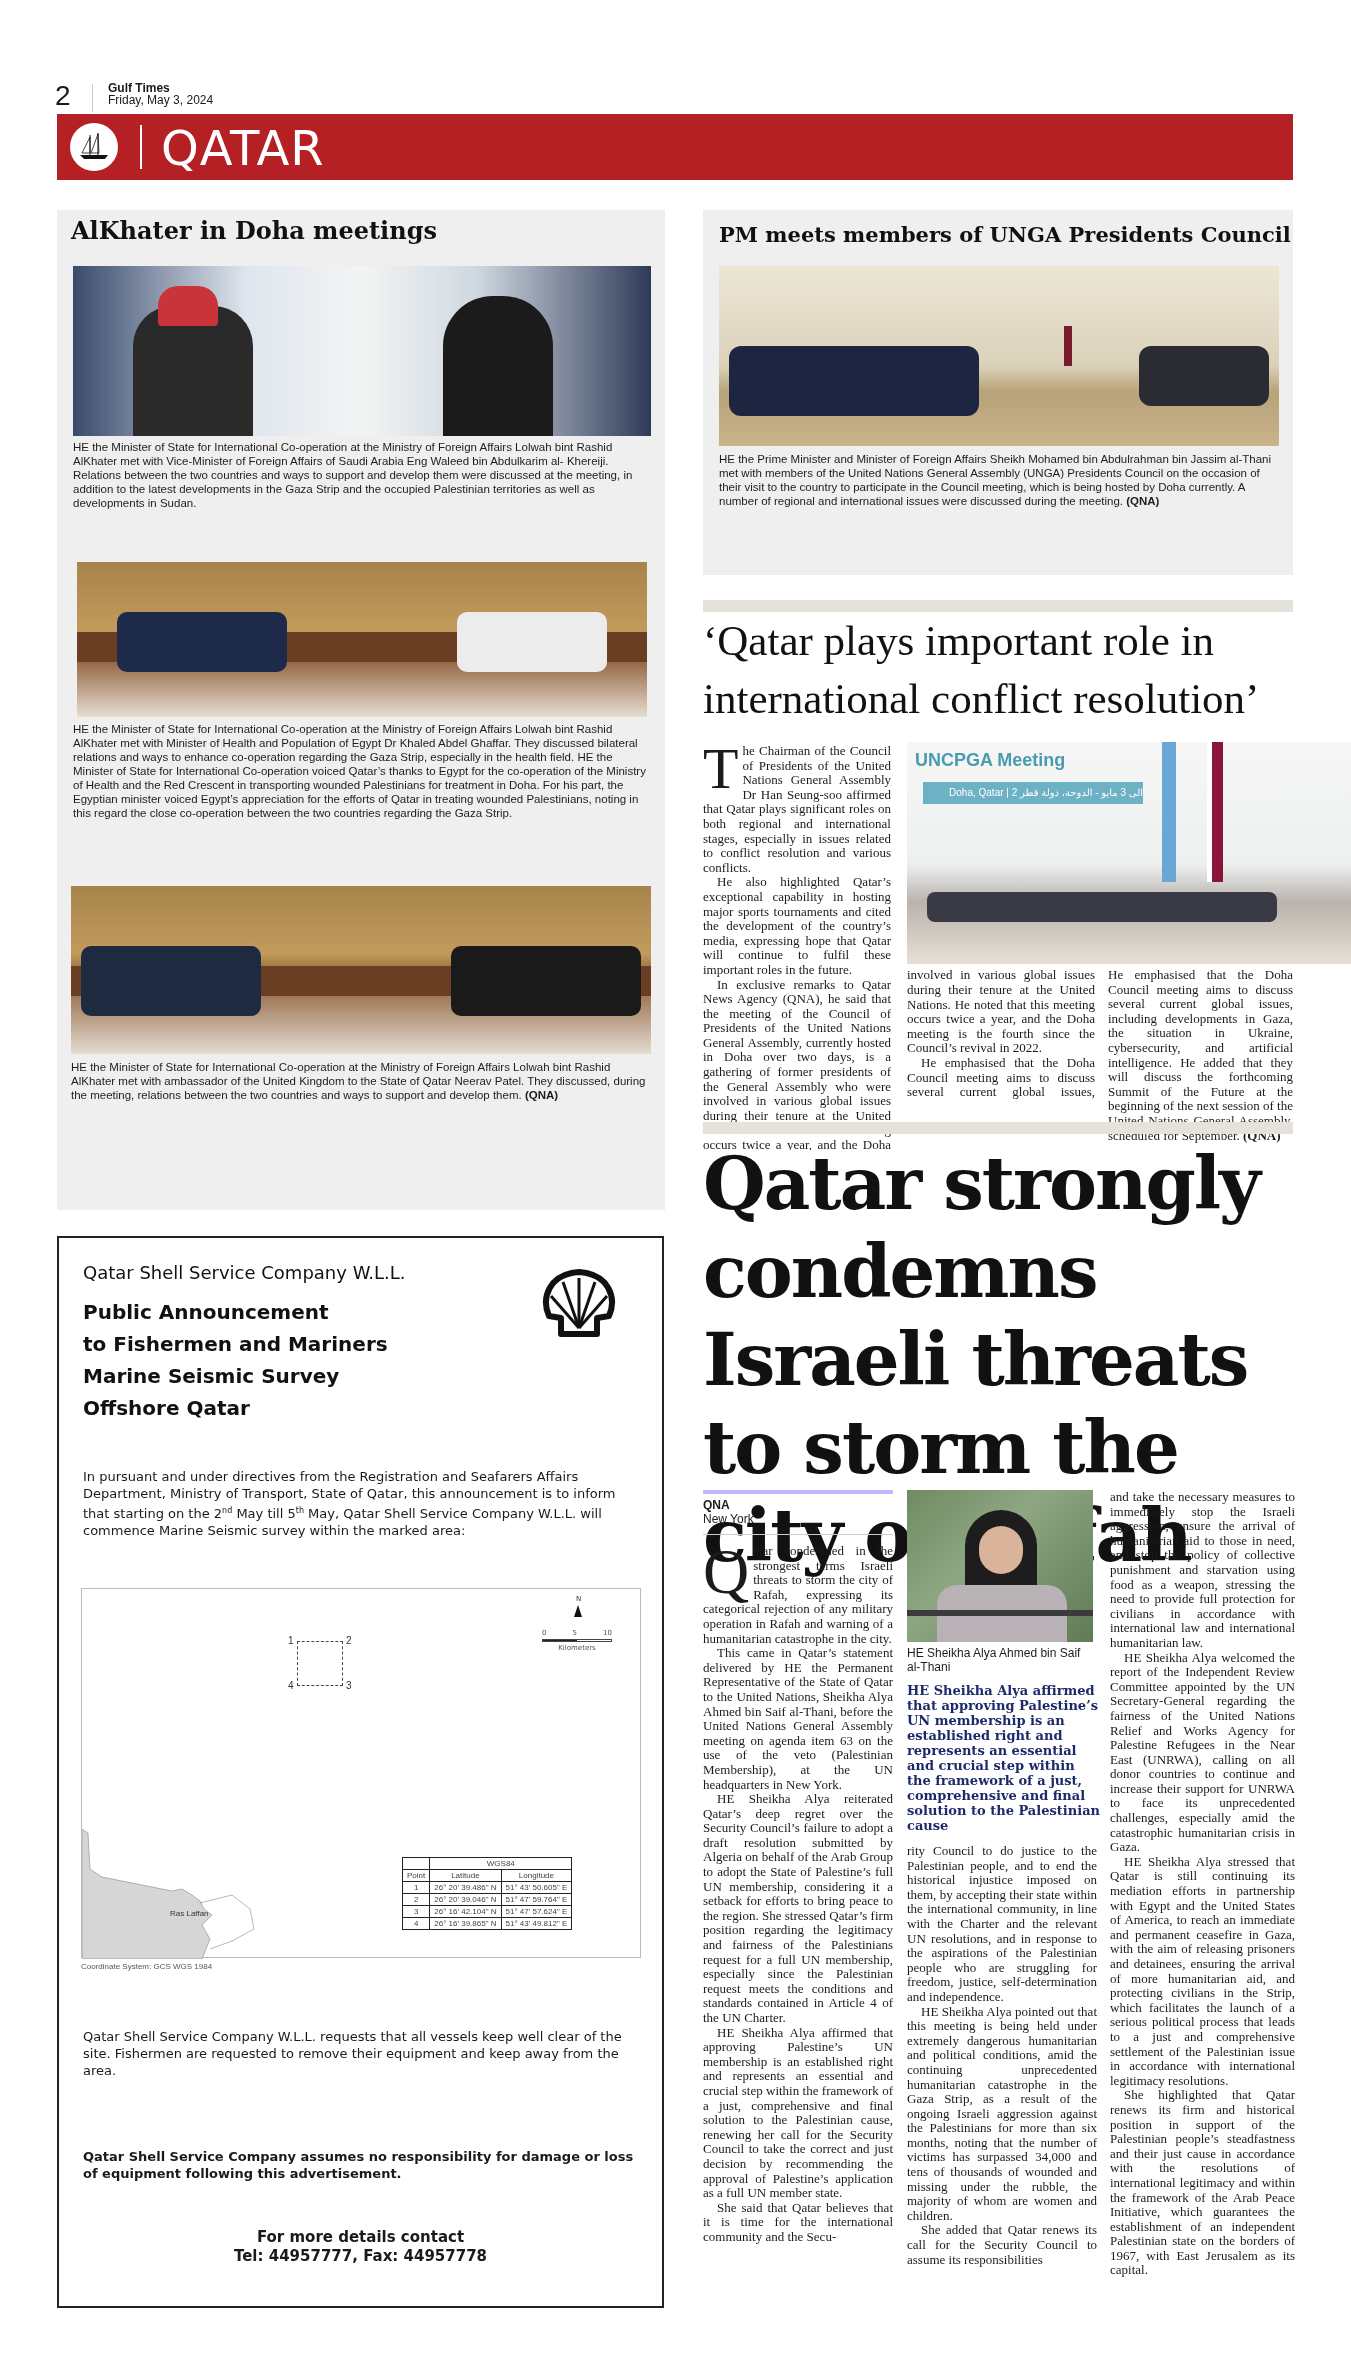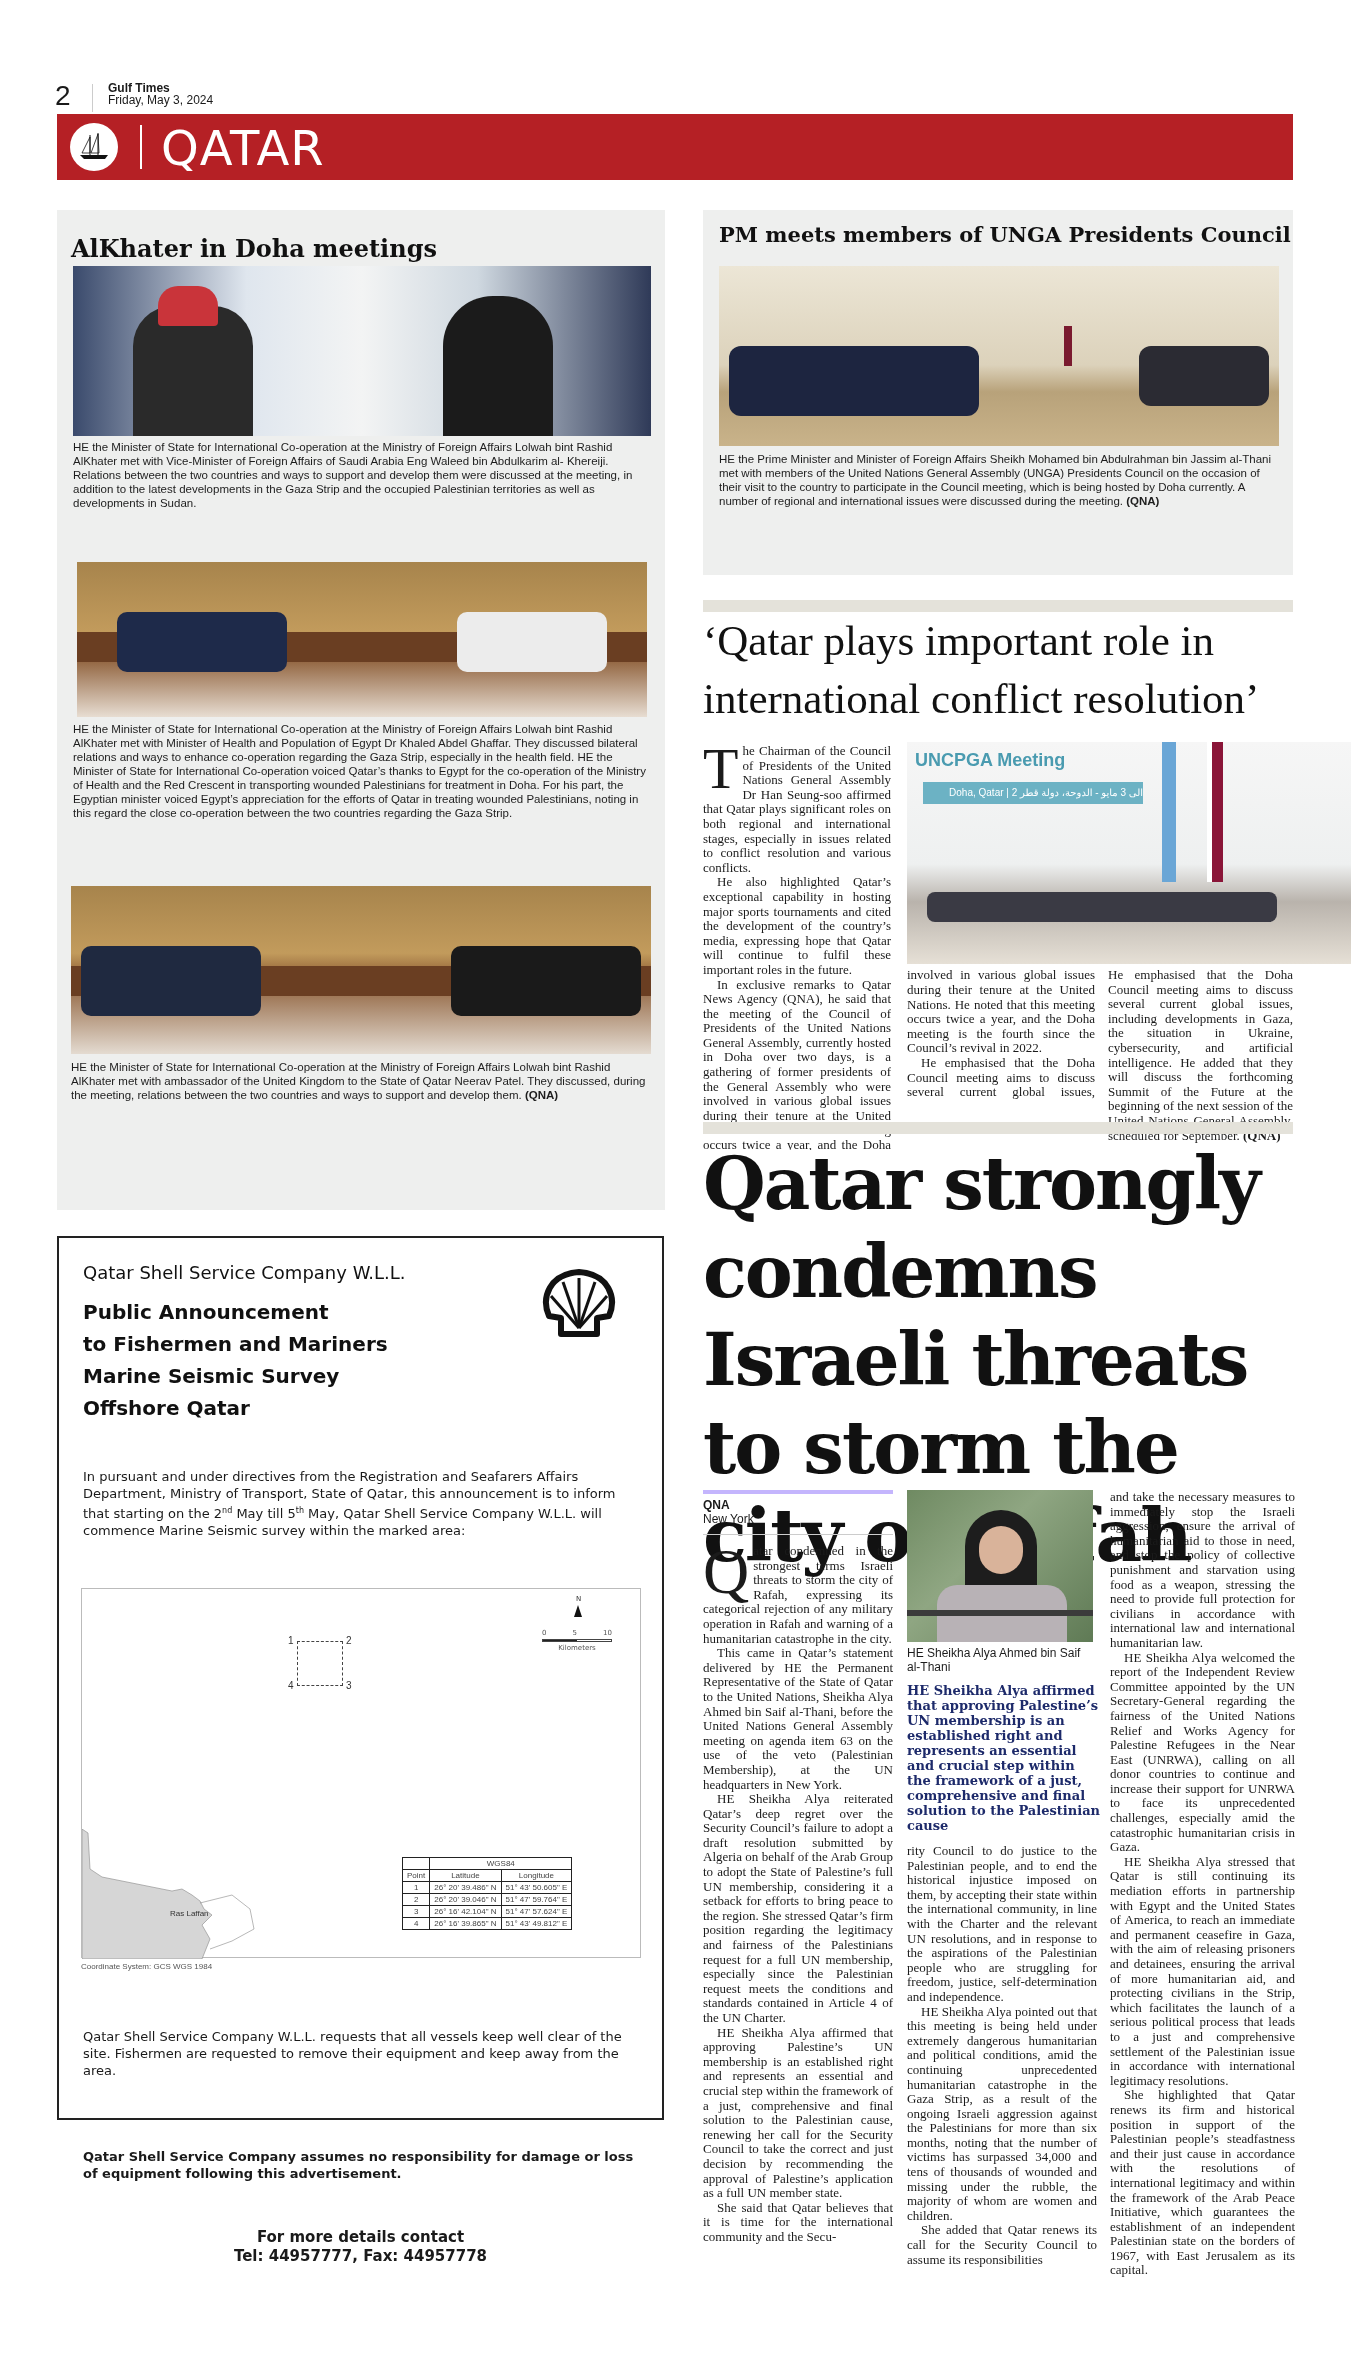--- a/index.html
+++ b/index.html
@@ -36,21 +36,21 @@
   .headline-2 { position: absolute; left: 703px; top: 612px; width: 600px; font-family: "Liberation Serif", serif; font-size: 43px; line-height: 58px; color: #111; }
   .headline-3 { position: absolute; left: 703px; top: 1140px; width: 610px; font-family: "DejaVu Serif", serif; font-weight: bold; font-size: 72px; line-height: 88px; letter-spacing: -2px; color: #111; }
 
   .byline { position: absolute; left: 703px; top: 1490px; width: 190px; border-top: 4px solid #c4b5fd; border-bottom: 1px solid #ccc; padding: 4px 0 8px; }
   .byline .agency { font-weight: bold; font-size: 12px; }
   .byline .loc { font-size: 12px; }
 
   .pullquote { position: absolute; left: 907px; top: 1683px; width: 195px; font-family: "DejaVu Serif", serif; font-weight: bold; font-size: 13px; line-height: 15px; color: #1d2a6a; }
 
   
-  .ad { position: absolute; left: 57px; top: 1236px; width: 607px; height: 884px; border: 2px solid #222; background: #fff; font-family: "DejaVu Sans", sans-serif; }
+  .ad { position: absolute; left: 57px; top: 1236px; width: 607px; height: 1072px; border: 2px solid #222; background: #fff; font-family: "DejaVu Sans", sans-serif; }
   .ad .company { position: absolute; left: 24px; top: 24px; font-size: 18px; color: #111; }
   .ad .ad-title { position: absolute; left: 24px; top: 58px; font-size: 20px; line-height: 32px; font-weight: bold; color: #111; width: 440px; }
   .ad .shell { position: absolute; left: 480px; top: 30px; }
   .ad .intro { position: absolute; left: 24px; top: 230px; width: 560px; font-size: 13px; line-height: 17px; }
   .ad .intro sup { font-size: 8px; }
   .map { position: absolute; left: 22px; top: 350px; width: 560px; height: 370px; border: 1px solid #bbb; background: #fff; }
   .map .pt { position: absolute; font-size: 10px; color: #333; font-family: "Liberation Sans", sans-serif; }
   .map .survey-box { position: absolute; left: 215px; top: 52px; width: 46px; height: 45px; border: 1px dashed #444; }
   .map .scale { position: absolute; left: 460px; top: 40px; width: 70px; font-size: 7px; color: #555; }
   .map .scale .bar { height: 3px; border: 1px solid #444; background: linear-gradient(90deg, #222 50%, #fff 50%); margin: 2px 0; }
@@ -77,21 +77,21 @@
       <line x1="22" y1="4" x2="22" y2="26" stroke="#111" stroke-width="1"></line>
       <path d="M14 8 L6 24 L14 24 Z" fill="none" stroke="#111" stroke-width="0.8"></path>
       <path d="M22 5 L15 24 L23 24 Z" fill="none" stroke="#111" stroke-width="0.8"></path>
     </svg>
   </div>
   <div class="bar"></div>
   <div class="title">QATAR</div>
 </div>
 
 <div class="panel panel-left">
-  <h2 style="left:14px; top:24px;">AlKhater in Doha meetings</h2>
+  <h2 style="left:14px; top:6px;">AlKhater in Doha meetings</h2>
 
   <div class="photo" style="left:16px; top:56px; width:578px; height:170px; background:linear-gradient(90deg,#3a4a6c 0%,#dfe6ee 30%,#f3f4f4 50%,#cfd8e0 70%,#2f3a58 100%);">
     <div style="position:absolute; left:60px; top:40px; width:120px; height:130px; background:#2a2a2a; border-radius:40px 40px 0 0;"></div>
     <div style="position:absolute; left:85px; top:20px; width:60px; height:40px; background:#c9343a; border-radius:20px 20px 4px 4px;"></div>
     <div style="position:absolute; left:370px; top:30px; width:110px; height:140px; background:#1b1b1b; border-radius:50px 50px 0 0;"></div>
   </div>
   <div class="caption" style="left:16px; top:230px; width:578px;">HE the Minister of State for International Co-operation at the Ministry of Foreign Affairs Lolwah bint Rashid AlKhater met with Vice-Minister of Foreign Affairs of Saudi Arabia Eng Waleed bin Abdulkarim al- Khereiji. Relations between the two countries and ways to support and develop them were discussed at the meeting, in addition to the latest developments in the Gaza Strip and the occupied Palestinian territories as well as developments in Sudan.</div>
 
   <div class="photo" style="left:20px; top:352px; width:570px; height:155px; background:linear-gradient(180deg,#a7844c 0%,#c29b5c 45%,#8a5a33 60%,#e7ddd2 100%);">
     <div style="position:absolute; left:0; top:70px; width:570px; height:30px; background:#6a3e22;"></div>

